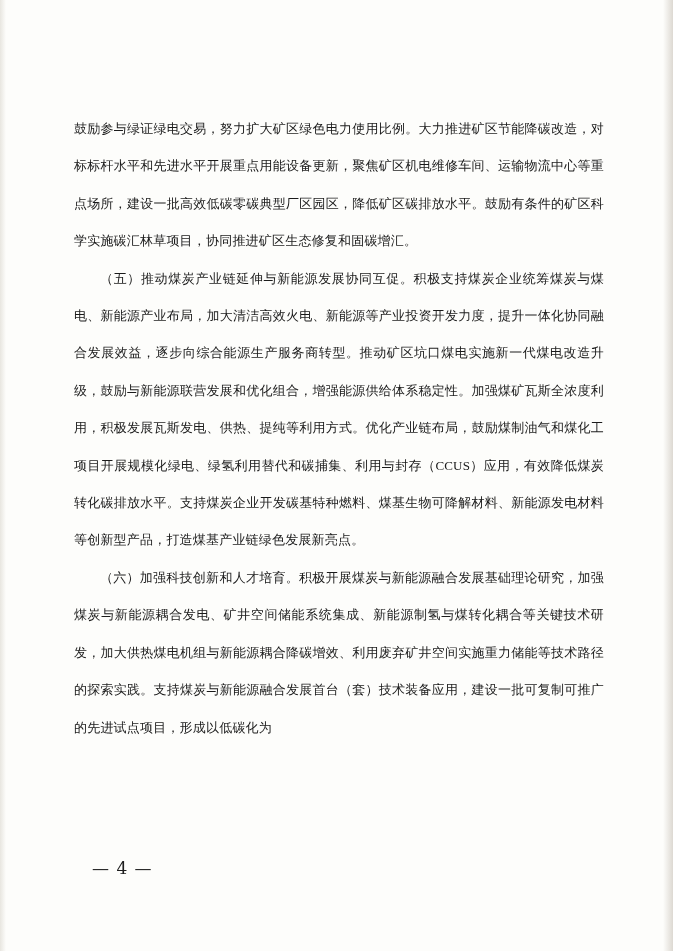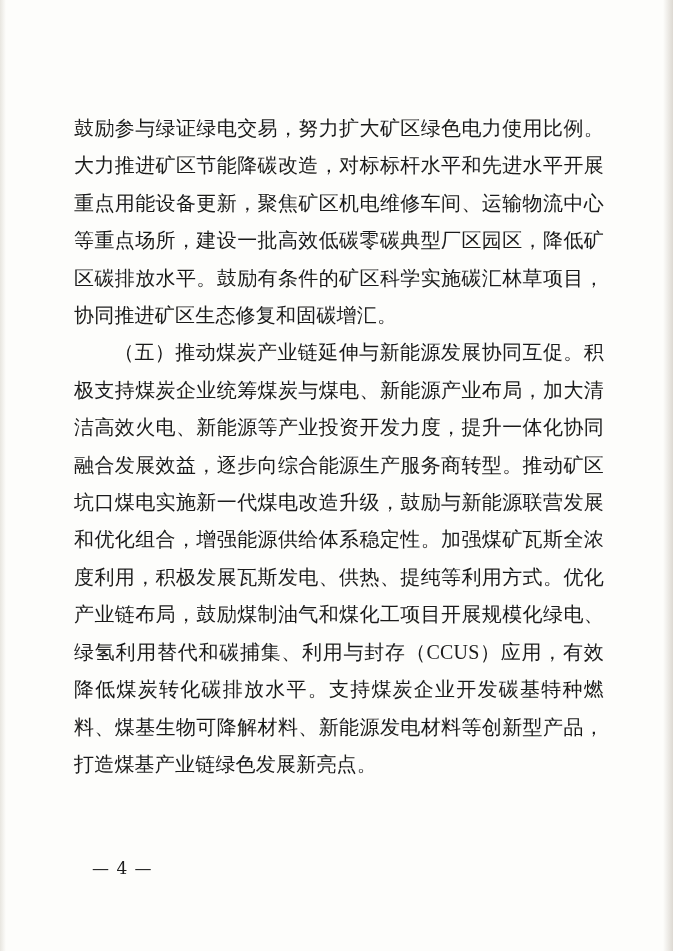--- a/index.html
+++ b/index.html
@@ -38,21 +38,21 @@
     pointer-events: none;
   }
   .body-area {
     position: absolute;
     left: 74px;
     top: 110px;
     width: 530px;
   }
   p.para {
     margin: 0 0 0 0;
-    font-size: 20px;
+    font-size: 13px;
     line-height: 37.4px;
     color: #1a1a1a;
     text-align: justify;
     text-justify: inter-ideograph;
     letter-spacing: 0.2px;
     font-family: "DejaVu Serif", serif;
   }
   p.indent {
     text-indent: 2em;
     font-family: Liberation Serif, serif;
@@ -68,17 +68,18 @@
   }
 </style>
 </head>
 <body>
 
 <div class="page">
 
   <div class="body-area">
     <p class="para">鼓励参与绿证绿电交易，努力扩大矿区绿色电力使用比例。大力推进矿区节能降碳改造，对标标杆水平和先进水平开展重点用能设备更新，聚焦矿区机电维修车间、运输物流中心等重点场所，建设一批高效低碳零碳典型厂区园区，降低矿区碳排放水平。鼓励有条件的矿区科学实施碳汇林草项目，协同推进矿区生态修复和固碳增汇。</p>
     <p class="para indent">（五）推动煤炭产业链延伸与新能源发展协同互促。积极支持煤炭企业统筹煤炭与煤电、新能源产业布局，加大清洁高效火电、新能源等产业投资开发力度，提升一体化协同融合发展效益，逐步向综合能源生产服务商转型。推动矿区坑口煤电实施新一代煤电改造升级，鼓励与新能源联营发展和优化组合，增强能源供给体系稳定性。加强煤矿瓦斯全浓度利用，积极发展瓦斯发电、供热、提纯等利用方式。优化产业链布局，鼓励煤制油气和煤化工项目开展规模化绿电、绿氢利用替代和碳捕集、利用与封存（CCUS）应用，有效降低煤炭转化碳排放水平。支持煤炭企业开发碳基特种燃料、煤基生物可降解材料、新能源发电材料等创新型产品，打造煤基产业链绿色发展新亮点。</p>
+    <p class="para indent">（六）加强科技创新和人才培育。积极开展煤炭与新能源融合发展基础理论研究，加强煤炭与新能源耦合发电、矿井空间储能系统集成、新能源制氢与煤转化耦合等关键技术研发，加大供热煤电机组与新能源耦合降碳增效、利用废弃矿井空间实施重力储能等技术路径的探索实践。支持煤炭与新能源融合发展首台（套）技术装备应用，建设一批可复制可推广的先进试点项目，形成以低碳化为</p>
   </div>
 
   <div class="pn-wrap">— 4 —</div>
 
 </div>
 
 </body></html>

